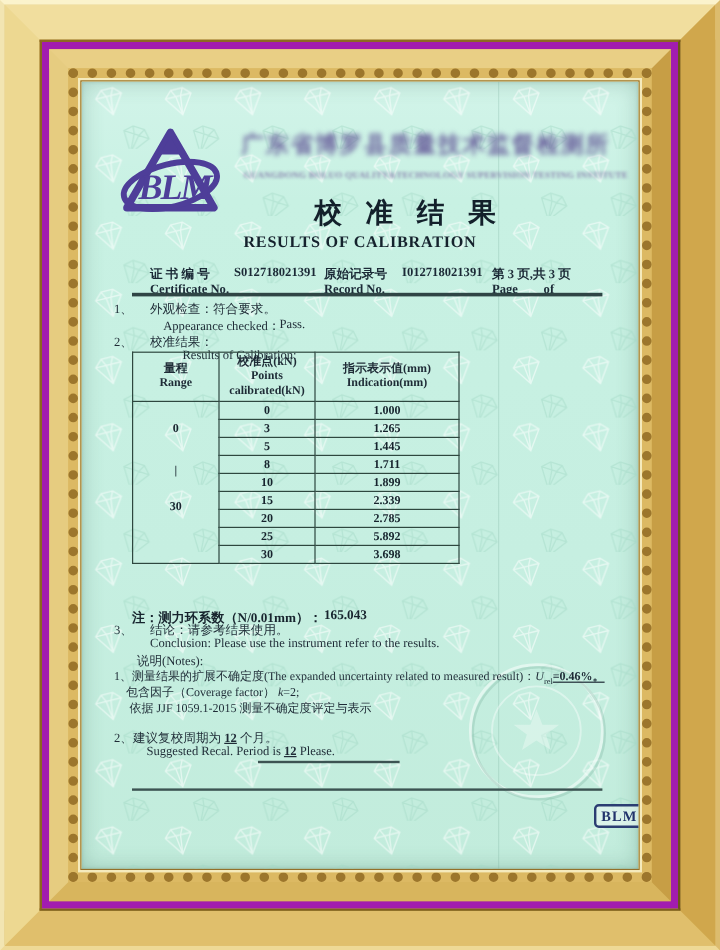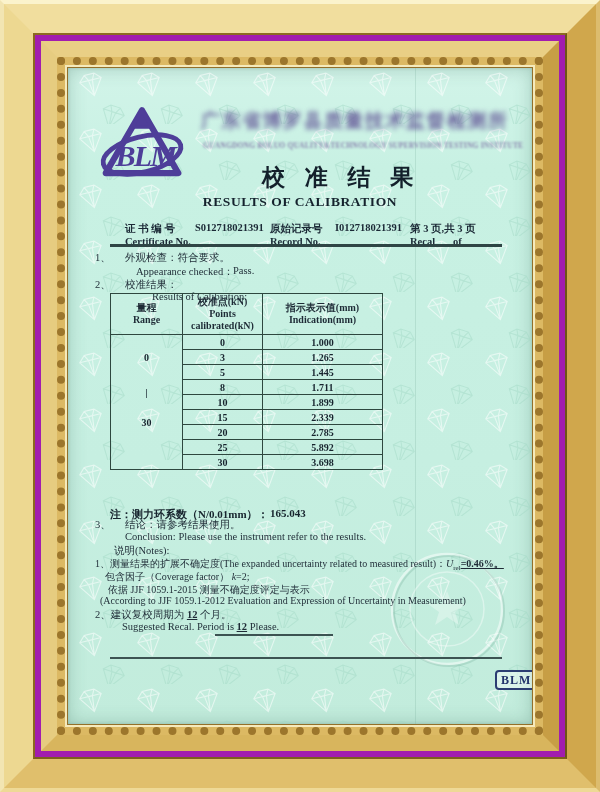--- a/index.html
+++ b/index.html
@@ -115,21 +115,21 @@
         <div class="abs t-cn">校 准 结 果</div>
         <div class="abs t-en">RESULTS OF CALIBRATION</div>
 
         <span class="abs c10" style="top:154px;left:57px">证 书 编 号</span>
         <span class="abs c10" style="top:154px;left:127px">S012718021391</span>
         <span class="abs c10" style="top:154px;left:202px">原始记录号</span>
         <span class="abs c10" style="top:154px;left:267px">I012718021391</span>
         <span class="abs c10" style="top:154px;left:342px">第 3 页,共 3 页</span>
         <span class="abs c10" style="top:168px;left:57px">Certificate No.</span>
         <span class="abs c10" style="top:168px;left:202px">Record No.</span>
-        <span class="abs c10" style="top:168px;left:342px">Recal</span>
+        <span class="abs c10" style="top:168px;left:342px">Page</span>
         <span class="abs c10" style="top:168px;left:385px">of</span>
         <div class="rule"></div>
 
         <span class="abs bt" style="top:183px;left:27px">1、</span>
         <span class="abs bt" style="top:183px;left:57px">外观检查：符合要求。</span>
         <span class="abs bt" style="top:197px;left:68px">Appearance checked：</span>
         <span class="abs bt" style="top:197px;left:165px">Pass.</span>
         <span class="abs bt" style="top:210px;left:27px">2、</span>
         <span class="abs bt" style="top:210px;left:57px">校准结果：</span>
         <span class="abs bt" style="top:223px;left:84px">Results of Calibration:</span>
@@ -207,21 +207,20 @@
         <span class="abs bt" style="top:463px;left:57px">Conclusion: Please use the instrument refer to the results.</span>
 
         <span class="abs bt" style="top:476px;left:46px">说明(Notes):</span>
         <span class="abs bts" style="top:489px;left:27px">
           <span>1、测量结果的扩展不确定度(The expanded uncertainty related to measured result)：</span><i>U</i><sub>rel</sub><span class="bnum">=0.46%。</span>
         </span>
         <span class="abs bts" style="top:502px;left:37px">
           <span>包含因子（Coverage factor）  </span><i>k</i><span>=2;</span>
         </span>
         <span class="abs bts" style="top:515px;left:40px">依据 JJF 1059.1-2015 测量不确定度评定与表示</span>
-        <span class="abs bts" style="top:527px;left:32px">(According to JJF 1059.1-2012 Evaluation and Expression of Uncertainty in Measurement)</span>
         <span class="abs bt" style="top:540px;left:27px">
           <span>2、建议复校周期为 </span><span class="bnum">12</span><span> 个月。</span>
         </span>
         <span class="abs bt" style="top:553px;left:54px">
           <span>Suggested Recal. Period is </span><span class="bnum">12</span><span> Please.</span>
         </span>
 
         <div class="sdiv"></div>
         <div class="ldiv"></div>
         <div class="stamp">BLM</div>

